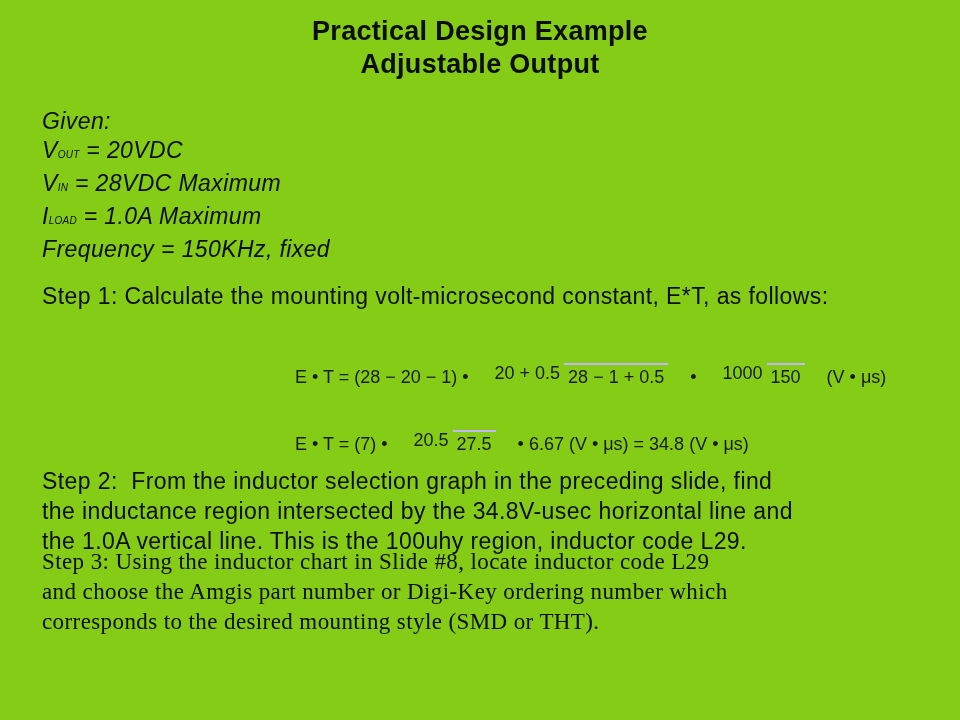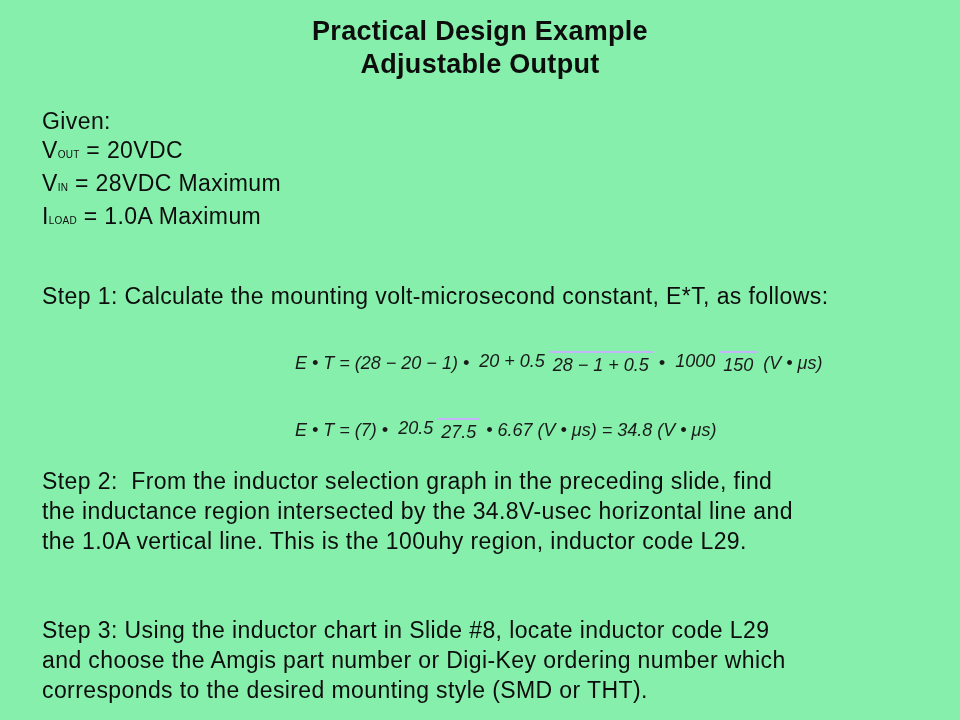--- a/index.html
+++ b/index.html
@@ -4,21 +4,21 @@
 <style>
   html, body {
     margin: 0;
     padding: 0;
     background: #ffffff;
   }
   .slide {
     position: relative;
     width: 960px;
     height: 720px;
-    background: #86efac;
+    background: #84cc16;
     font-family: "Liberation Sans", sans-serif;
     color: #0d0d0d;
     overflow: hidden;
   }
   .title {
     position: absolute;
     top: 15px;
     left: 0;
     width: 960px;
     text-align: center;
@@ -27,49 +27,49 @@
     line-height: 33px;
     letter-spacing: 0.3px;
   }
   .given {
     position: absolute;
     left: 42px;
     top: 107px;
     font-size: 23px;
     line-height: 29px;
     letter-spacing: 0.4px;
+    font-style: italic;
   }
   .given .sub {
     font-size: 10px;
     letter-spacing: 0.2px;
   }
   .step {
     position: absolute;
     left: 42px;
     font-size: 23px;
     line-height: 30px;
     letter-spacing: 0.4px;
     white-space: pre-wrap;
   }
   .step1 { top: 281px; }
   .step2 { top: 466px; }
-  .step3 { top: 615px; }
+  .step3 { top: 547px; font-family: Liberation Serif, serif; }
   .formula {
     position: absolute;
     left: 295px;
     top: 338px;
     font-size: 18px;
     color: #1a1a1a;
   }
   .frow {
     display: flex;
-    align-items: center;
-    gap: 6px;
+    align-items: flex-end;
+    gap: 22px;
     height: 50px;
-    font-style: italic;
   }
   .frow + .frow { margin-top: 17px; }
   .frac {
     display: inline-flex;
     flex-direction: row;
     align-items: stretch;
     text-align: center;
   }
   .frac .num { padding: 0 4px 2px; }
   .frac .den { border-top: 2px solid #c4b5fd; padding: 2px 4px 0; }
@@ -82,20 +82,21 @@
   <div class="title">
     <div>Practical Design Example</div>
     <div>Adjustable Output</div>
   </div>
 
   <div class="given">
     <div class="line">Given:</div>
     <div class="line"><span>V</span><span class="sub">OUT</span><span> = 20VDC</span></div>
     <div class="line"><span>V</span><span class="sub">IN</span><span> = 28VDC Maximum</span></div>
     <div class="line"><span>I</span><span class="sub">LOAD</span><span> = 1.0A Maximum</span></div>
+    <div class="line">Frequency = 150KHz, fixed</div>
   </div>
 
   <div class="step step1">Step 1: Calculate the mounting volt-microsecond constant, E*T, as follows:</div>
 
   <div class="formula">
     <div class="frow">
       <span>E • T = (28 − 20 − 1) •</span>
       <span class="frac">
           <span class="num">20 + 0.5</span>
           <span class="den">28 − 1 + 0.5</span>

